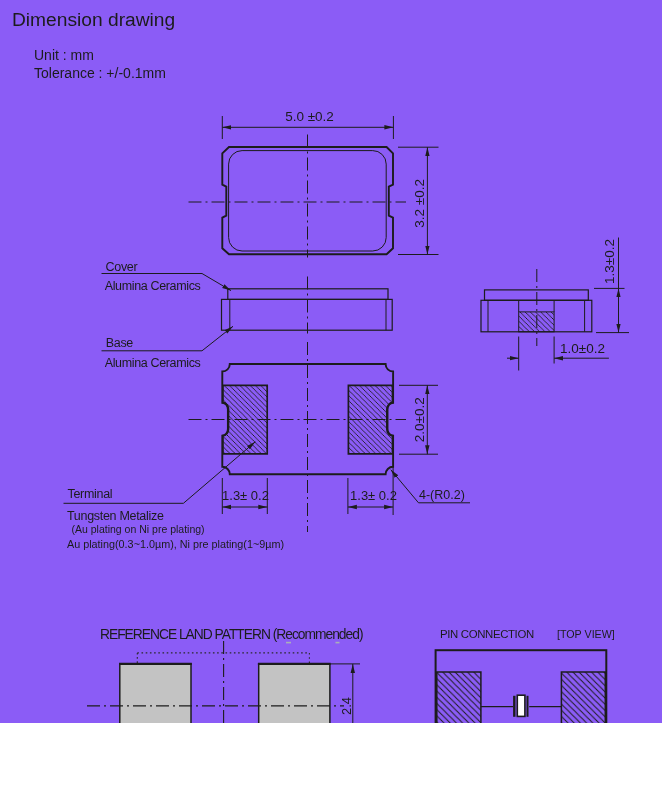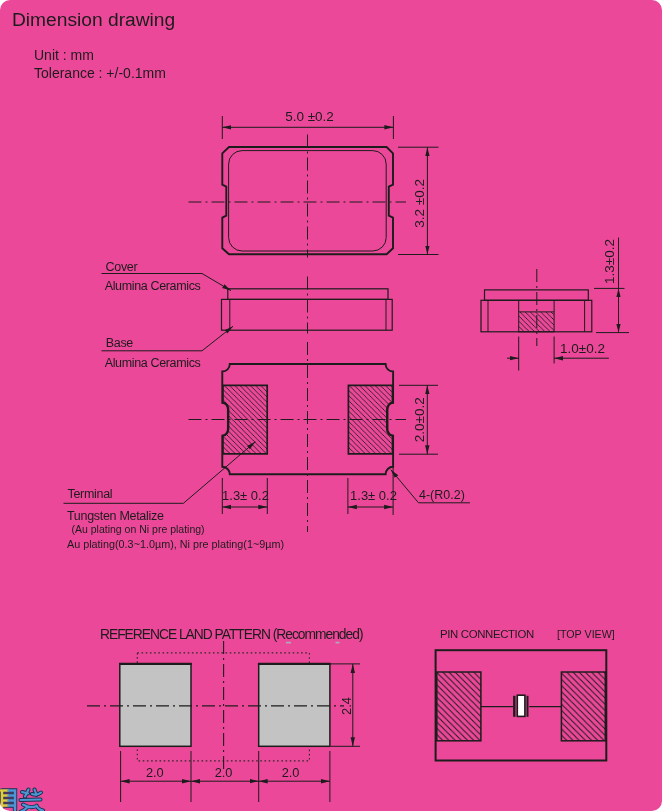--- a/index.html
+++ b/index.html
@@ -1,16 +1,16 @@
 <!DOCTYPE html>
 <html><head>
 <meta charset="utf-8">
 <style>
 html,body{margin:0;padding:0;background:#ffffff;}
-#page{position:relative;width:662px;height:811px;background:#ec4899;overflow:hidden;border-radius:10px;}
+#page{position:relative;width:662px;height:723px;background:#8b5cf6;overflow:hidden;}
 svg{position:absolute;left:0;top:0;}
 text{font-family:"Liberation Sans",sans-serif;fill:#1c1c1c;}
 </style>
 </head>
 <body>
 <div id="page">
 <svg width="662" height="811" viewBox="0 0 662 811">
 <defs>
 <marker id="ar" markerUnits="userSpaceOnUse" markerWidth="10" markerHeight="6" refX="9" refY="2.7" orient="auto-start-reverse">
   <path d="M9,2.7 L0,0.5 L0,4.9 Z" fill="#1c1c1c"></path>

